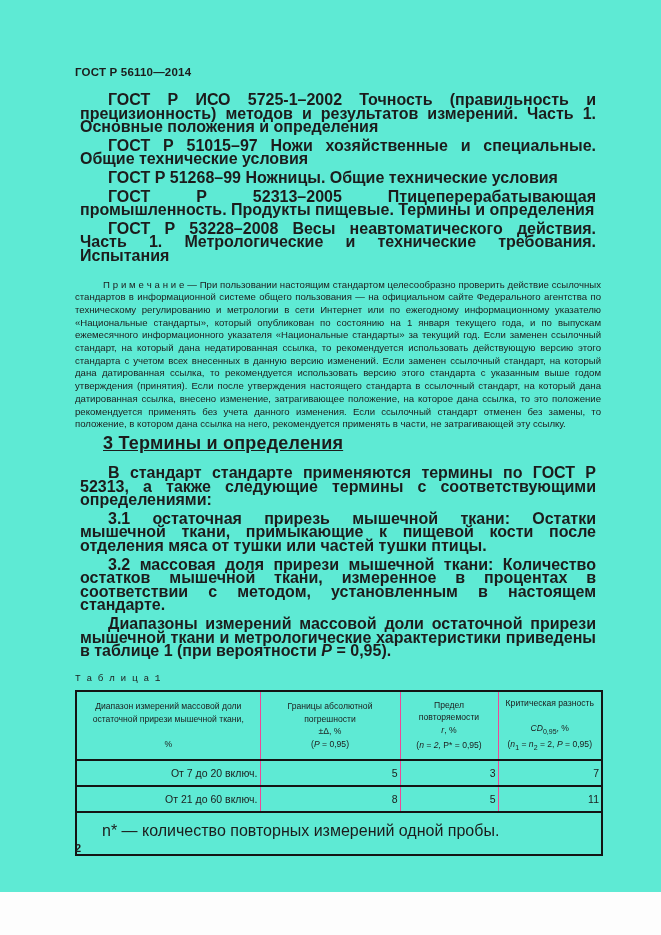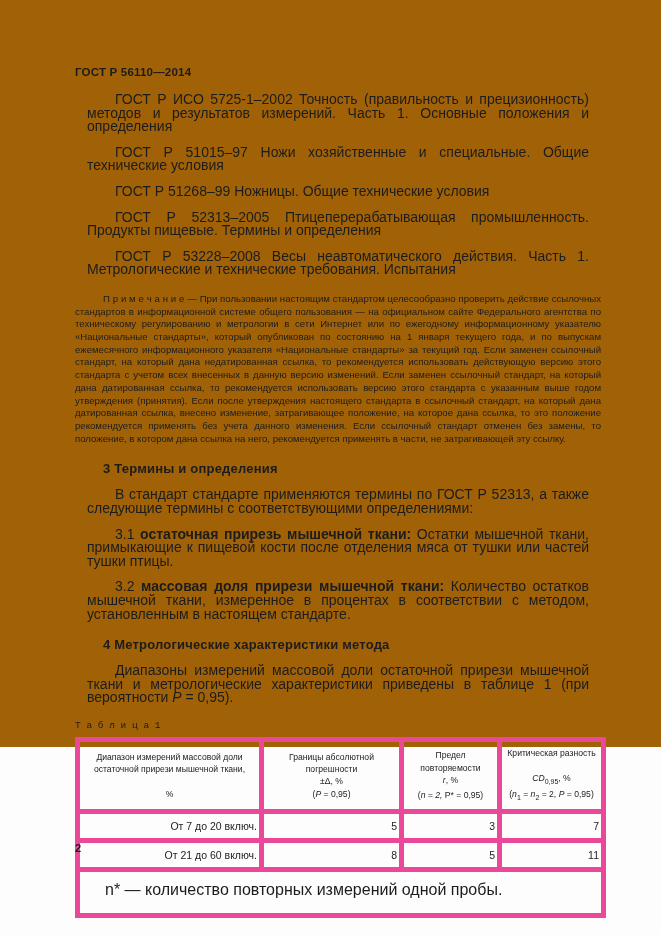--- a/index.html
+++ b/index.html
@@ -1,30 +1,30 @@
 <!DOCTYPE html>
 <html lang="ru"><head>
 <meta charset="utf-8">
 <style>
   html,body{margin:0;padding:0;}
   body{
     width:661px;height:935px;overflow:hidden;background:#fdfdfd;
     font-family:"Liberation Sans", sans-serif;color:#1c1c1c;
     -webkit-font-smoothing:antialiased;
   }
-  .page{position:relative;width:661px;height:747px;background:#a16207;}
+  .page{position:relative;width:661px;height:892px;background:#5eead4;}
   .content{position:absolute;left:75px;top:66px;width:526px;}
   .doc-number{font-size:11.5px;font-weight:bold;letter-spacing:.2px;margin:0 0 15px 0;}
-  .body-p{font-size:14px;line-height:13.6px;text-align:justify;margin:12px;text-indent:28px;}
+  .body-p{font-size:16px;line-height:13.6px;text-align:justify;margin:5px;text-indent:28px;font-weight:bold;}
   .note-block{margin-top:16px;}
   .note-p{font-size:9.6px;line-height:12.7px;text-align:justify;margin:0;text-indent:28px;}
-  h2{font-size:13px;font-weight:bold;margin:16px 0 12px 0;text-indent:28px;letter-spacing:.2px;}
+  h2{font-size:18px;font-weight:bold;margin:2px 0 12px 0;text-indent:28px;letter-spacing:.2px;text-decoration:underline;}
   .table-label{font-size:9.5px;margin:15px 0 6px 0;font-family:Liberation Mono, monospace;}
   table.gost{border-collapse:collapse;width:526px;table-layout:fixed;border:2px solid #141414;}
-  table.gost th, table.gost td{border:5px solid #ec4899;}
+  table.gost th, table.gost td{border:1px solid #ec4899;}
   table.gost tr{border-top:2px solid #141414;border-bottom:2px solid #141414;}
   th.hcell{font-weight:normal;font-size:8.6px;line-height:12.4px;text-align:center;
     vertical-align:middle;padding:5px 3px;}
   td.dcell{font-size:10.5px;text-align:right;vertical-align:middle;padding:6px 2px;}
   td.fcell{font-size:16px;text-align:left;padding:9px 8px 14px 25px;}
   .cline{white-space:nowrap;}
   i{font-style:italic;}
   sub,sup{font-size:7px;}
   .page-number{position:absolute;left:75px;top:842px;font-size:11px;font-weight:bold;}
 </style>
@@ -46,21 +46,20 @@
 
     <div class="note-block">
       <p class="note-p">П р и м е ч а н и е  — При пользовании настоящим стандартом целесообразно проверить действие ссылочных стандартов в информационной системе общего пользования — на официальном сайте Федерального агентства по техническому регулированию и метрологии в сети Интернет или по ежегодному информационному указателю «Национальные стандарты», который опубликован по состоянию на 1 января текущего года, и по выпускам ежемесячного информационного указателя «Национальные стандарты» за текущий год. Если заменен ссылочный стандарт, на который дана недатированная ссылка, то рекомендуется использовать действующую версию этого стандарта с учетом всех внесенных в данную версию изменений. Если заменен ссылочный стандарт, на который дана датированная ссылка, то рекомендуется использовать версию этого стандарта с указанным выше годом утверждения (принятия). Если после утверждения настоящего стандарта в ссылочный стандарт, на который дана датированная ссылка, внесено изменение, затрагивающее положение, на которое дана ссылка, то это положение рекомендуется применять без учета данного изменения. Если ссылочный стандарт отменен без замены, то положение, в котором дана ссылка на него, рекомендуется применять в части, не затрагивающей эту ссылку.</p>
     </div>
 
     <h2>3 Термины и определения</h2>
     <p class="body-p">В стандарт стандарте применяются термины по ГОСТ Р 52313, а также следующие термины с соответствующими определениями:</p>
     <p class="body-p">3.1 <b>остаточная прирезь мышечной ткани:</b> Остатки мышечной ткани, примыкающие к пищевой кости после отделения мяса от тушки или частей тушки птицы.</p>
     <p class="body-p">3.2 <b>массовая доля прирези мышечной ткани:</b> Количество остатков мышечной ткани, измеренное в процентах в соответствии с методом, установленным в настоящем стандарте.</p>
 
-    <h2>4 Метрологические характеристики метода</h2>
     <p class="body-p">Диапазоны измерений массовой доли остаточной прирези мышечной ткани и метрологические характеристики приведены в таблице 1 (при вероятности <i>P</i> = 0,95).</p>
 
     <div class="table-label">Т а б л и ц а  1</div>
 
     <table class="gost">
       <colgroup>
         <col style="width:184px">
           <col style="width:140px">
           <col style="width:98px">
           <col style="width:104px">

